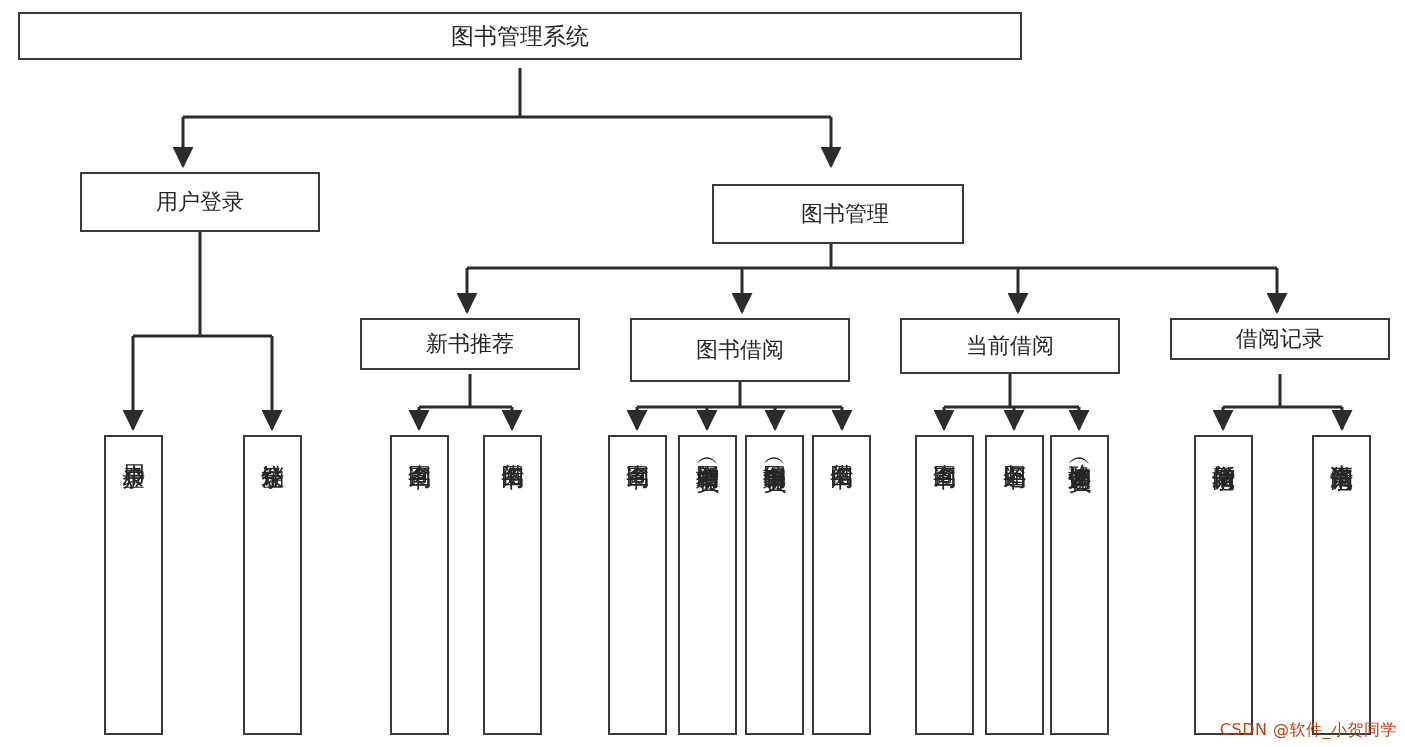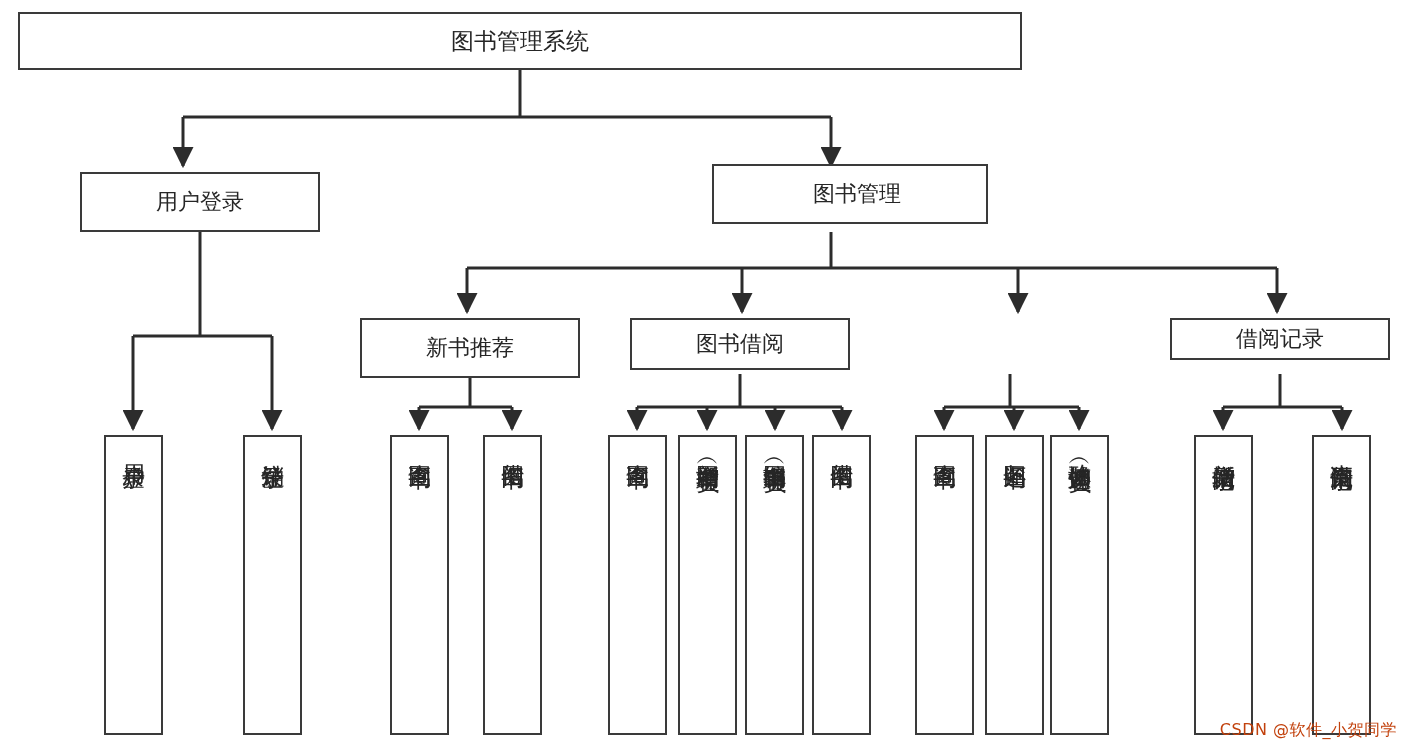--- a/index.html
+++ b/index.html
@@ -119,40 +119,43 @@
       <path d="M 1014 407 L 1014 429" marker-end="url(#arrowhead)"></path>
       <path d="M 1079 407 L 1079 429" marker-end="url(#arrowhead)"></path>
 
       <path d="M 1280 374 L 1280 407"></path>
       <path d="M 1223 407 L 1342 407"></path>
       <path d="M 1223 407 L 1223 429" marker-end="url(#arrowhead)"></path>
       <path d="M 1342 407 L 1342 429" marker-end="url(#arrowhead)"></path>
     </g>
   </svg>
 
-  <div class="node-box node-root" style="left:18px; top:12px; width:1004px; height:58px;">
+  <div class="node-box node-root" style="left:18px; top:12px; width:1004px; height:48px;">
     <span class="node-label">图书管理系统</span>
   </div>
 
   <div class="node-box node-mid" style="left:80px; top:172px; width:240px; height:60px;">
     <span class="node-label">用户登录</span>
   </div>
 
-  <div class="node-box node-mid" style="left:712px; top:164px; width:276px; height:60px;padding-left:14px;">
+  <div class="node-box node-mid" style="left:712px; top:184px; width:252px; height:60px;padding-left:14px;">
     <span class="node-label">图书管理</span>
   </div>
 
-  <div class="node-box node-mid" style="left:360px; top:318px; width:220px; height:60px;">
+  <div class="node-box node-mid" style="left:360px; top:318px; width:220px; height:52px;">
     <span class="node-label">新书推荐</span>
   </div>
 
-  <div class="node-box node-mid" style="left:630px; top:318px; width:220px; height:52px;">
+  <div class="node-box node-mid" style="left:630px; top:318px; width:220px; height:64px;">
     <span class="node-label">图书借阅</span>
   </div>
 
+  <div class="node-box node-mid" style="left:900px; top:318px; width:220px; height:56px;">
+    <span class="node-label">当前借阅</span>
+  </div>
 
   <div class="node-box node-mid" style="left:1170px; top:318px; width:220px; height:42px;">
     <span class="node-label">借阅记录</span>
   </div>
 
   <div class="node-box node-leaf" style="left:104px; top:435px; width:59px; height:300px;">
     <span class="node-label">用户登录</span>
   </div>
 
   <div class="node-box node-leaf" style="left:243px; top:435px; width:59px; height:300px;">

